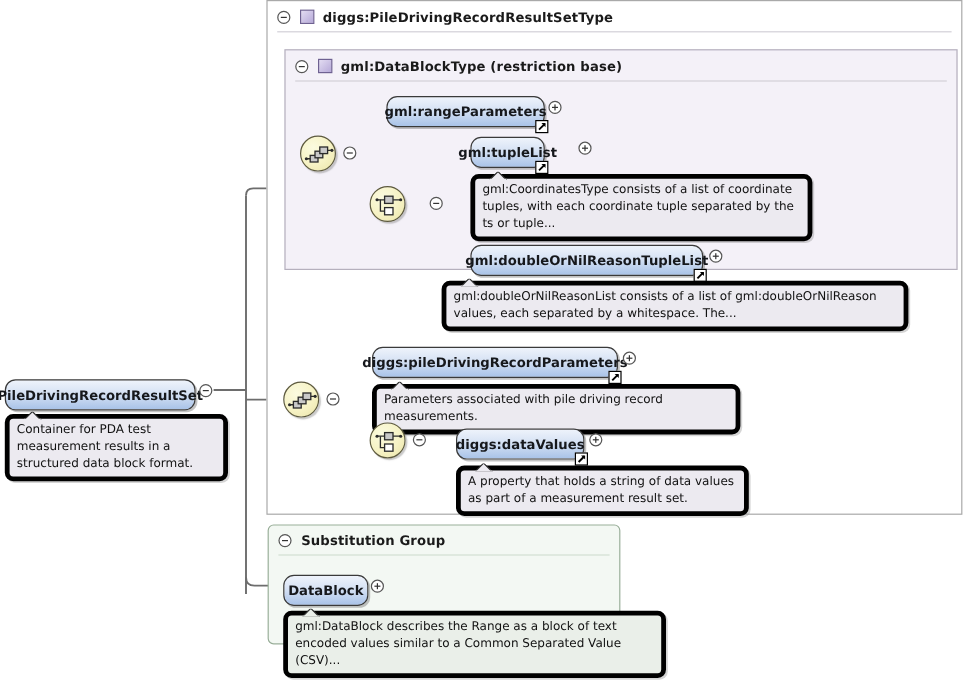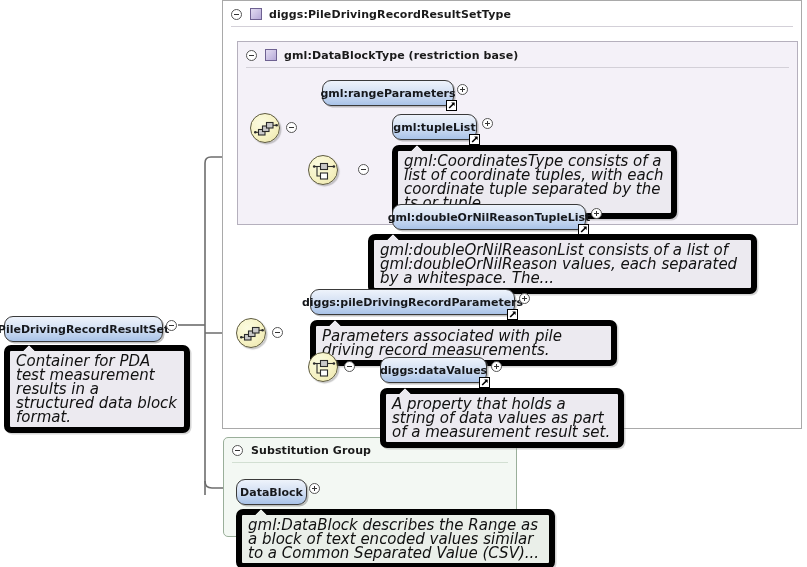--- a/index.html
+++ b/index.html
@@ -191,29 +191,28 @@
     border-radius: 50%;
     background: radial-gradient(circle at 36% 32%, #fbfbe0 0%, #f6f2c4 55%, #eae4a8 100%);
     box-shadow: 1.5px 1.5px 1px rgba(120,120,120,0.4);
   }
   .compositor svg { position: absolute; left: 0; top: 0; }
 
   
   .annot {
     position: absolute;
     box-sizing: border-box;
-    border: 6px solid #000000;
+    border: 4px solid #000000;
     border-radius: 7px;
     background: #eceaf0;
     padding: 3px 6px 3px 6px;
-    font-size: 15px;
+    font-size: 10px;
     line-height: 14px;
     color: #111111;
     box-shadow: 1.5px 1.5px 0 rgba(150,150,150,0.4);
-    font-style: italic;
   }
   .annot.green {
     background: #eaefe9;
   }
   .annot .tail {
     position: absolute;
     top: -6px;
     left: 12px;
     width: 15px; height: 7px;
     overflow: hidden;
@@ -356,21 +355,21 @@
     <span>gml:rangeParameters</span>
     <span class="arrow-badge">
       <svg width="9" height="9" viewBox="0 0 9 9">
         <path d="M2.2 7 L7 2.2" stroke="#000" stroke-width="1.6"></path>
         <path d="M4.2 1.6 H7.6 V5 Z" fill="#000"></path>
       </svg>
     </span>
   </div>
   <span class="plus-circle" style="left:457px; top:84px;"></span>
 
-  <div class="elem" style="left:392px; top:114px; width:85px;">
+  <div class="elem" style="left:392px; top:114px; width:62px;">
     <span>gml:tupleList</span>
     <span class="arrow-badge">
       <svg width="9" height="9" viewBox="0 0 9 9">
         <path d="M2.2 7 L7 2.2" stroke="#000" stroke-width="1.6"></path>
         <path d="M4.2 1.6 H7.6 V5 Z" fill="#000"></path>
       </svg>
     </span>
   </div>
   <span class="plus-circle" style="left:482px; top:118px;"></span>
   <div class="annot" style="left:392px; top:145px; width:285px;">

